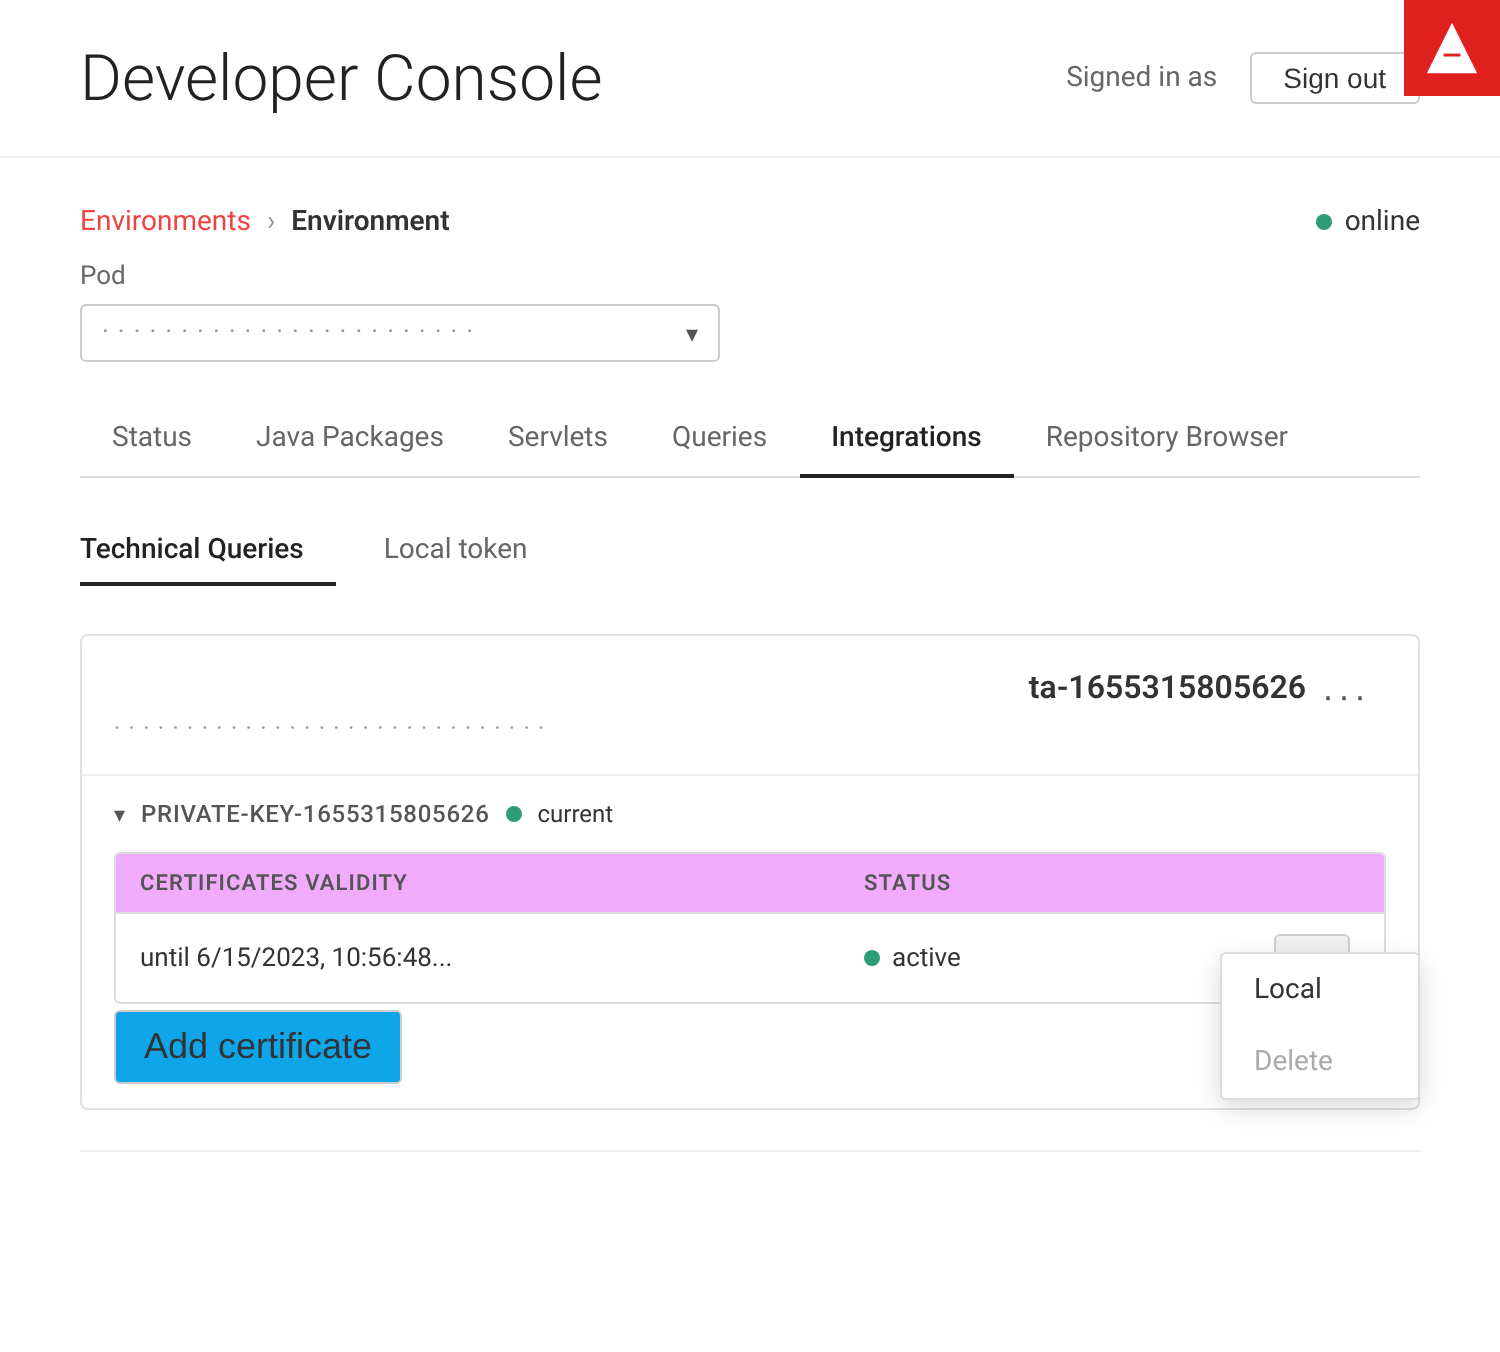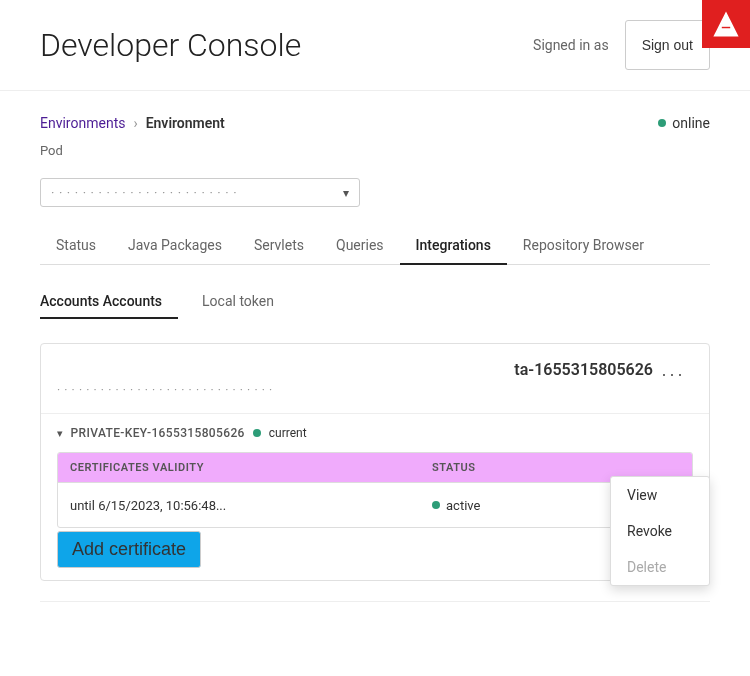--- a/index.html
+++ b/index.html
@@ -47,42 +47,42 @@
       align-items: center;
       gap: 16px;
     }
     .signed-in-as {
       color: #666;
       font-size: 14px;
     }
     .sign-out-btn {
       border: 1px solid #ccc;
       background: #fff;
-      padding: 16px 16px;
+      padding: 4px 16px;
       border-radius: 3px;
       cursor: pointer;
       font-size: 14px;
       color: #333;
     }
 
     
     .main {
       padding: 24px 40px;
     }
 
     
     .breadcrumb {
       display: flex;
       align-items: center;
       gap: 8px;
       font-size: 14px;
       margin-bottom: 12px;
     }
     .breadcrumb-environments {
-      color: #4c1d95;
+      color: #ef4444;
     }
     .breadcrumb-chevron {
       color: #999;
     }
     .breadcrumb-environment {
       font-weight: 600;
       color: #333;
     }
     .breadcrumb-status {
       margin-left: auto;
@@ -95,21 +95,21 @@
       width: 8px;
       height: 8px;
       border-radius: 50%;
       background: #2d9d78;
     }
 
     
     .pod-label {
       font-size: 13px;
       color: #666;
-      margin-bottom: 20px;
+      margin-bottom: 6px;
     }
     .pod-select {
       display: flex;
       align-items: center;
       border: 1px solid #ccc;
       border-radius: 3px;
       padding: 6px 10px;
       width: 320px;
       cursor: pointer;
       background: #fff;
@@ -389,21 +389,21 @@
     <div class="nav-tab">Status</div>
     <div class="nav-tab">Java Packages</div>
     <div class="nav-tab">Servlets</div>
     <div class="nav-tab">Queries</div>
     <div class="nav-tab active">Integrations</div>
     <div class="nav-tab">Repository Browser</div>
   </nav>
 
   
   <div class="sub-tabs">
-    <div class="sub-tab active">Accounts Accounts</div>
+    <div class="sub-tab active">Technical Queries</div>
     <div class="sub-tab">Local token</div>
   </div>
 
   
   <div class="account-card">
     <div class="account-header">
       <div class="account-info">
         <div class="account-id">ta-1655315805626</div>
         <div class="account-email">
           ·  ·  ·  ·  ·  ·  ·  ·  ·  ·  ·  ·  ·  ·  ·  ·  ·  ·  ·  ·  ·  ·  ·  ·  ·  ·  ·  ·  ·  ·
@@ -443,16 +443,15 @@
       <button class="add-cert-btn">Add certificate</button>
     </div>
   </div>
 
   <hr class="divider">
 
   
 </div>
 
 <div class="context-menu">
-  <div class="context-menu-item">View</div>
-  <div class="context-menu-item">Revoke</div>
+  <div class="context-menu-item">Local</div>
   <div class="context-menu-item disabled">Delete</div>
 </div>
 
 </body></html>

